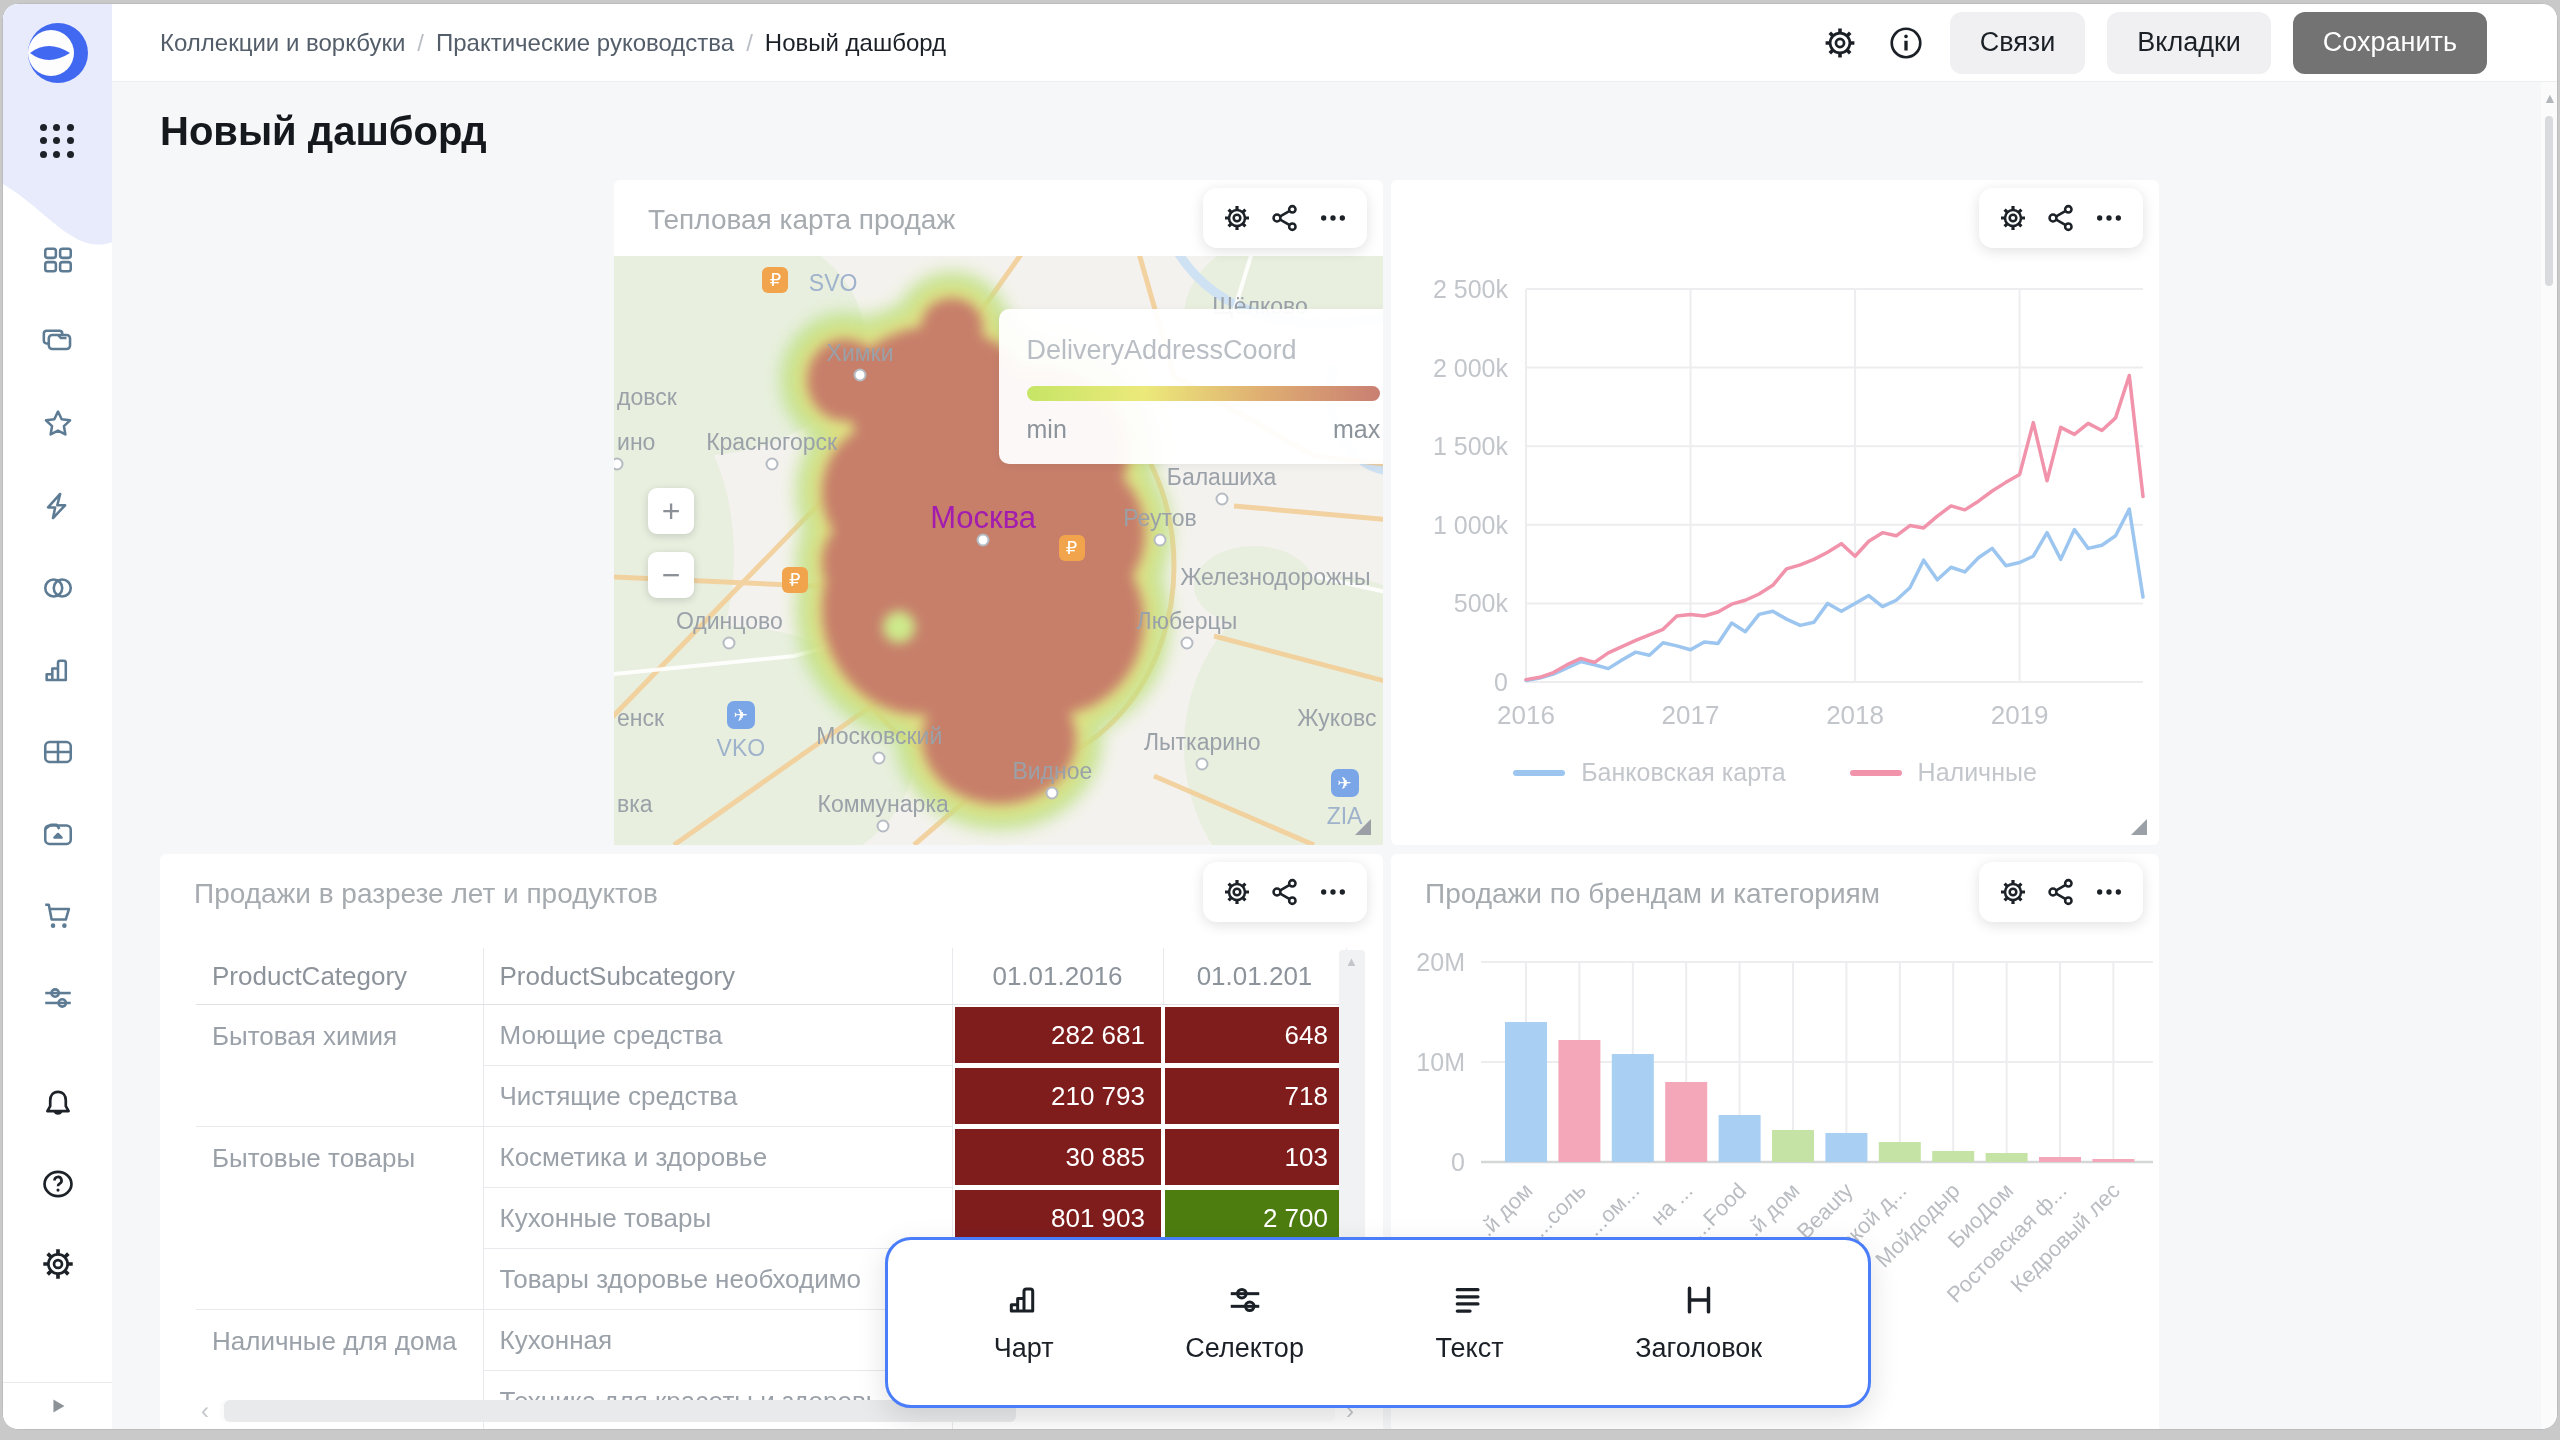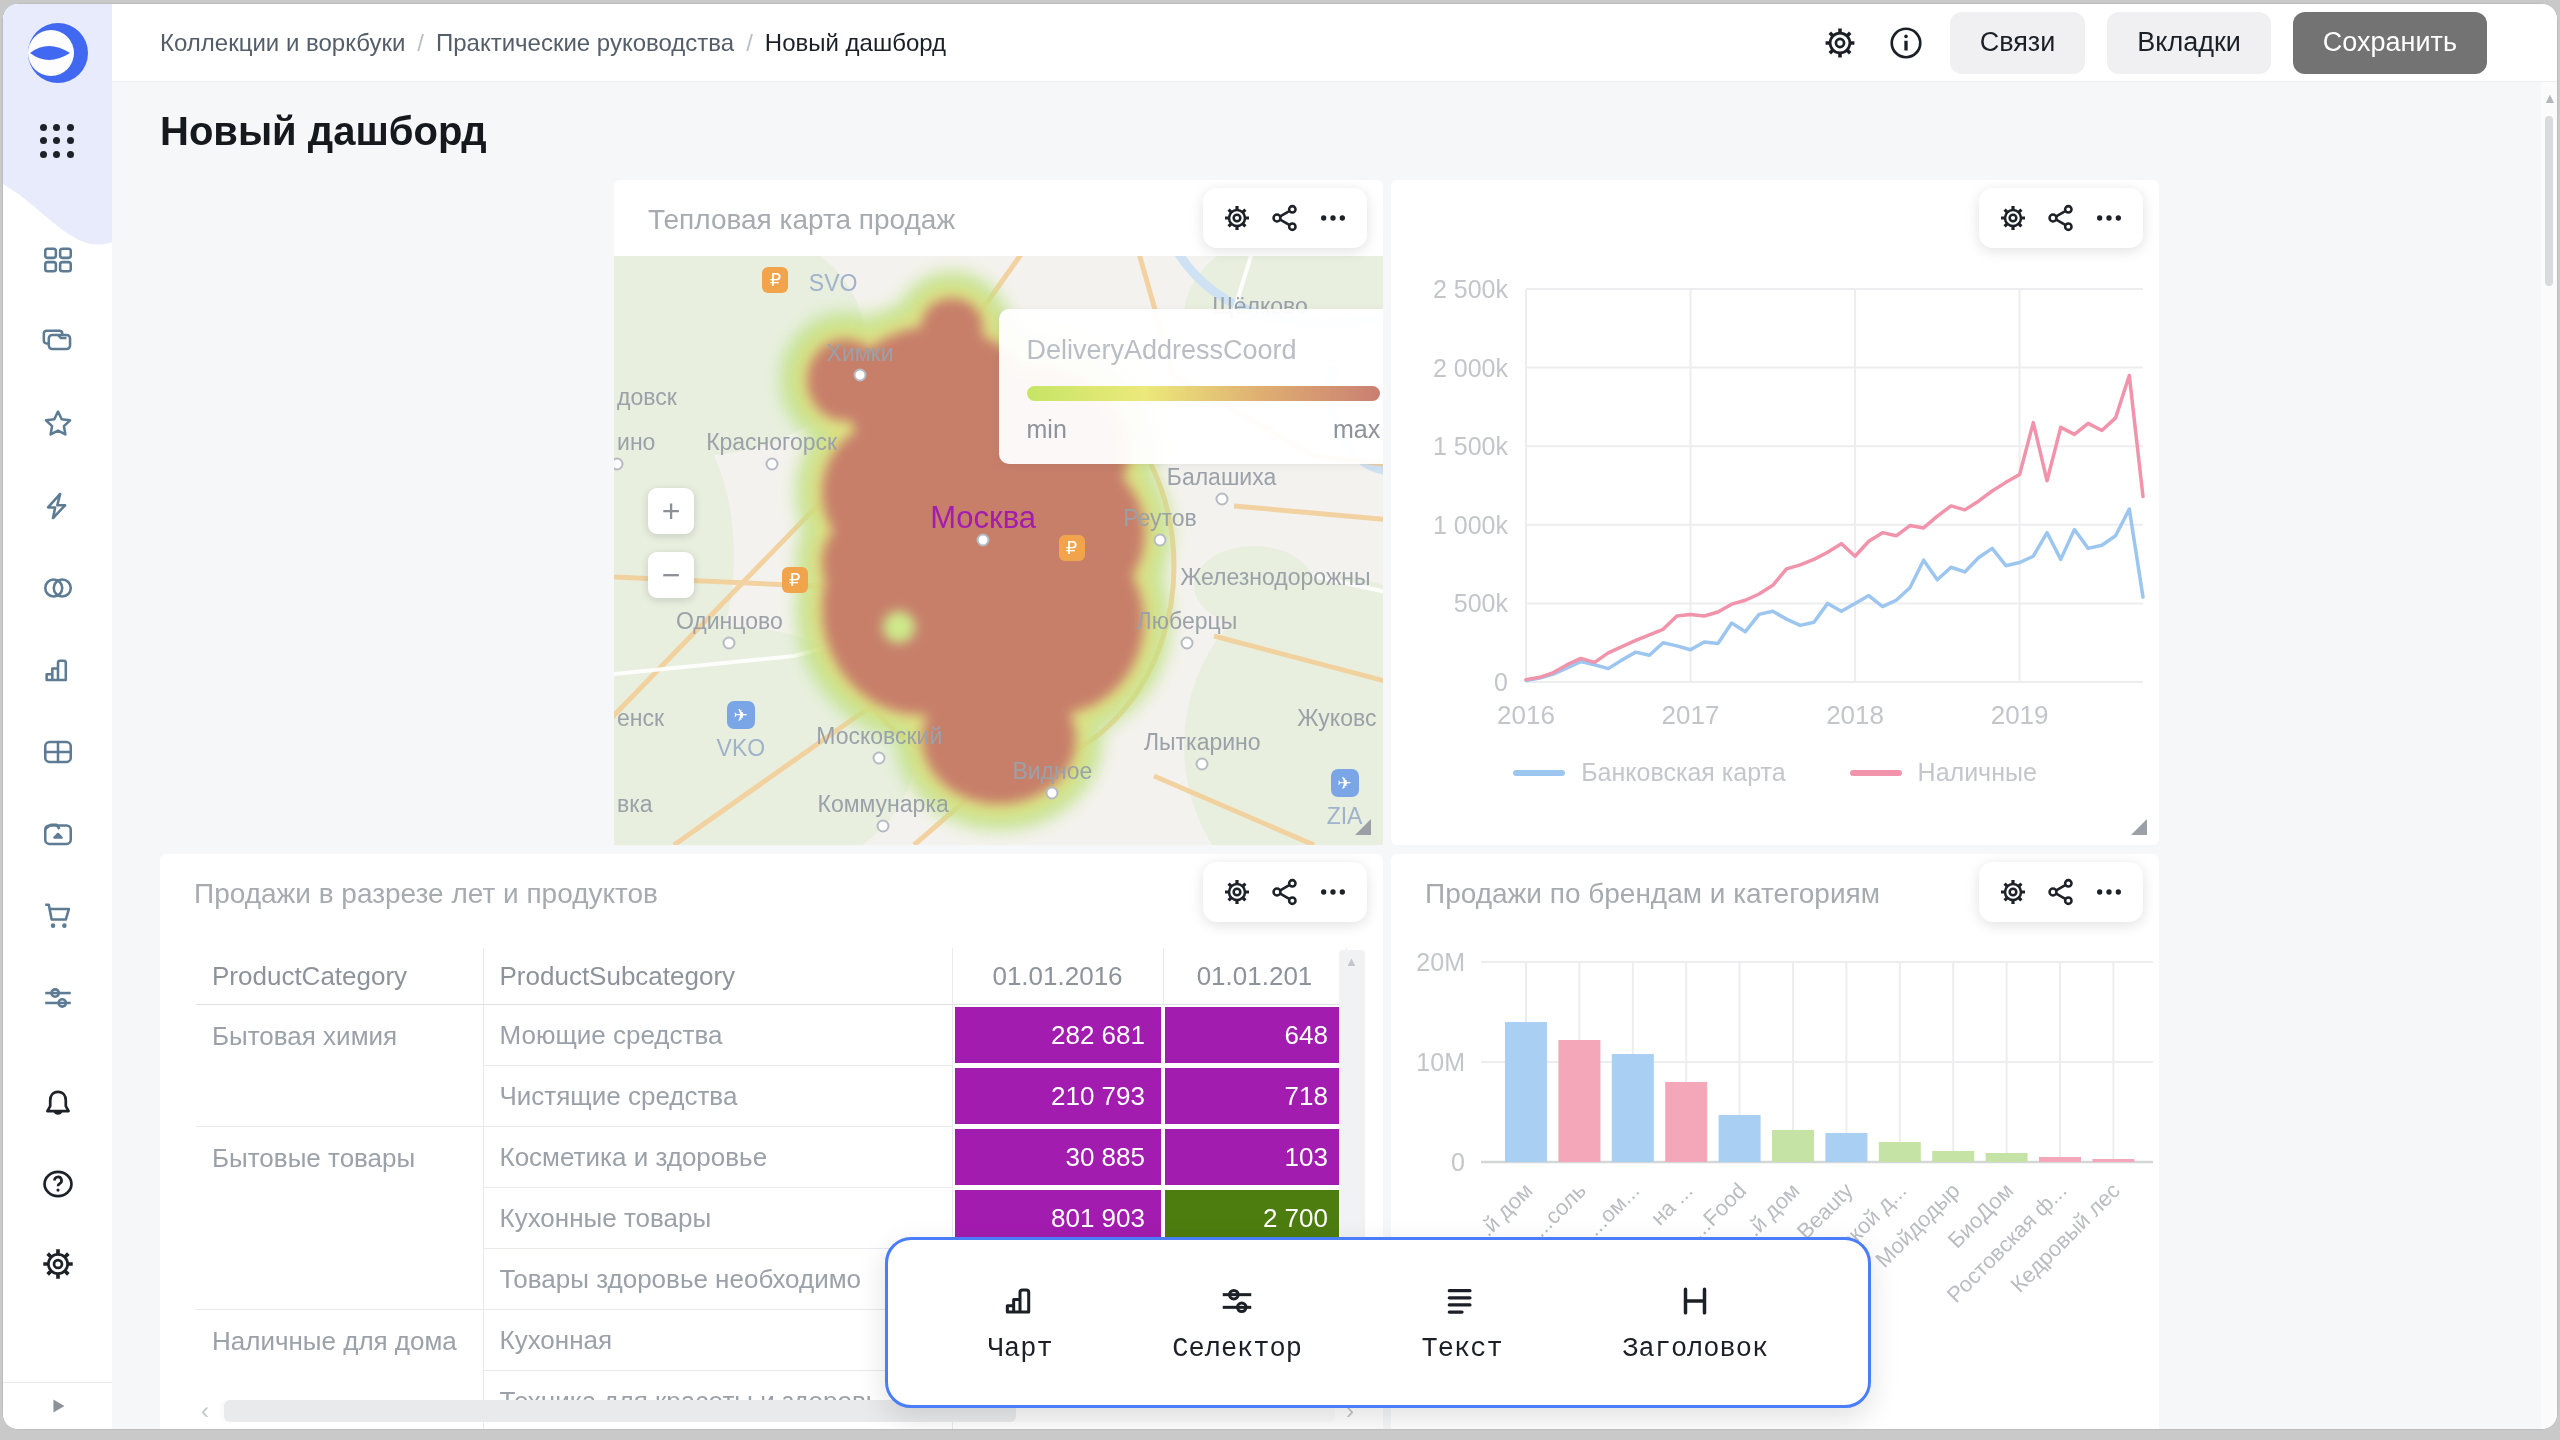--- a/index.html
+++ b/index.html
@@ -82,35 +82,35 @@
 
   
   .dtable{position:absolute;left:36px;top:94px;border-collapse:collapse;table-layout:fixed;}
   .dtable th{font-size:26px;color:#8d939b;text-align:left;font-weight:normal;padding:0 0 0 16px;height:56px;
     border-bottom:1px solid #dfe1e4;border-right:1px solid #e7e9ec;background:#fff;}
   .dtable th.num{text-align:center;padding:0;}
   .dtable td{font-size:26px;color:#9ba1a9;height:60px;padding:0 0 0 16px;border-top:1px solid #e7e9ec;
     border-right:1px solid #e7e9ec;background:#fff;vertical-align:middle;}
   .dtable td.cat{vertical-align:top;padding-top:16px;}
   .dtable td.num{padding:0;border-top:none;border-right:none;}
-  .dtable td.num .cell{height:56px;margin:2px;background:#a21caf;color:#fff;display:flex;align-items:center;
+  .dtable td.num .cell{height:56px;margin:2px;background:#7f1d1d;color:#fff;display:flex;align-items:center;
     justify-content:flex-end;padding-right:16px;font-size:26px;}
   .dtable td.num .cell.light{background:#4d7c0f;}
   .dtable td.num .cell.empty{background:transparent;}
   .vscroll{position:absolute;width:26px;background:#f1f2f3;border-radius:4px;}
   .vscroll .up{position:absolute;top:4px;left:6px;color:#c3c6ca;font-size:13px;}
   .hscroll{position:absolute;height:26px;display:flex;align-items:center;}
   .hscroll .arr{color:#c3c6ca;font-size:24px;width:30px;text-align:center;cursor:pointer;}
   .hscroll .track{flex:1;height:22px;background:#fbfbfc;border-radius:6px;position:relative;}
   .hscroll .thumb{position:absolute;left:4px;top:0;height:22px;width:71%;background:#e9eaeb;border-radius:6px;}
 
   
   .insert-panel{position:absolute;left:882px;top:1233px;width:900px;height:165px;background:#fff;
     border:3px solid #4a7dfa;border-radius:26px;box-shadow:0 10px 30px rgba(0,0,0,.12);z-index:60;
-    display:flex;align-items:center;justify-content:space-around;padding:0 40px;font-family:Liberation Mono, monospace;}
+    display:flex;align-items:center;justify-content:space-around;padding:0 40px;}
   .ins-item{display:flex;flex-direction:column;align-items:center;gap:14px;color:#1b2027;cursor:pointer;}
   .ins-item .lab{font-size:27px;}
 
   svg{display:block;}
   text{font-family:"Liberation Sans","DejaVu Sans",sans-serif;}
 </style>
 </head>
 <body>
 
 <div class="frame">

